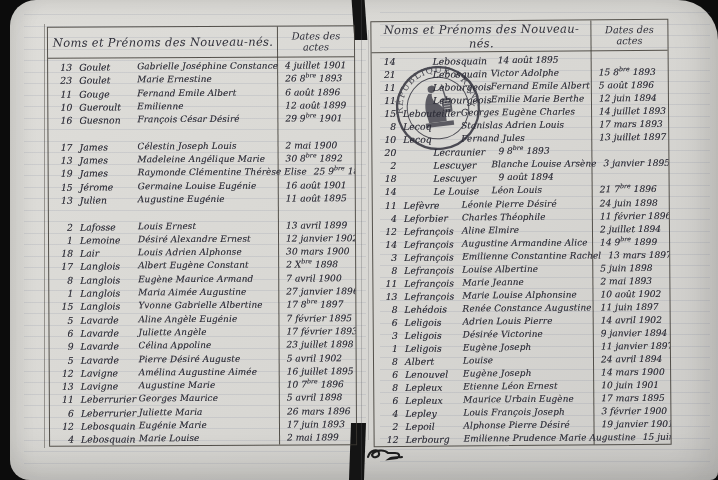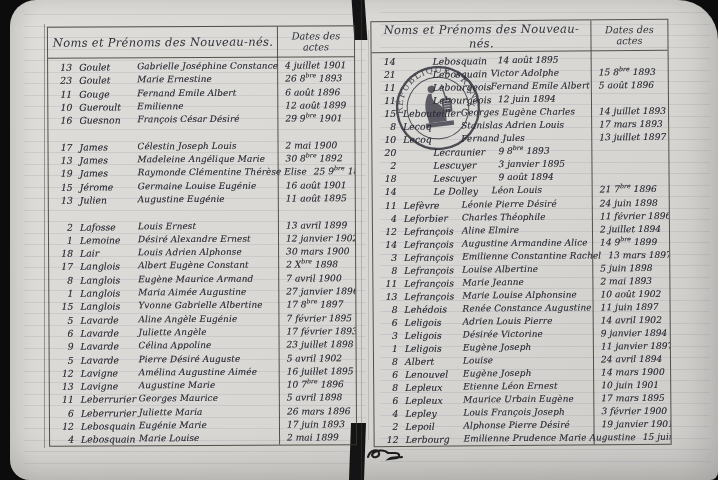--- a/index.html
+++ b/index.html
@@ -260,20 +260,21 @@
       </div>
       <div class="row">
         <span class="num">11</span>
         <span class="surname indent">Lebourgeois</span>
         <span class="given">Fernand Emile Albert</span>
         <span class="date">5 août 1896</span>
       </div>
       <div class="row">
         <span class="num">11</span>
         <span class="surname indent">Lebourgeois</span>
+        <span class="given">Emilie Marie Berthe</span>
         <span class="date">12 juin 1894</span>
       </div>
       <div class="row">
         <span class="num">15</span>
         <span class="surname">Lebouteiller</span>
         <span class="given">Georges Eugène Charles</span>
         <span class="date">14 juillet 1893</span>
       </div>
       <div class="row">
         <span class="num">8</span>
@@ -288,30 +289,31 @@
         <span class="date">13 juillet 1897</span>
       </div>
       <div class="row">
         <span class="num">20</span>
         <span class="surname indent">Lecraunier</span>
         <span class="date">9 8<sup>bre</sup> 1893</span>
       </div>
       <div class="row">
         <span class="num">2</span>
         <span class="surname indent">Lescuyer</span>
+        <span class="given">Blanche Louise Arsène</span>
         <span class="date">3 janvier 1895</span>
       </div>
       <div class="row">
         <span class="num">18</span>
         <span class="surname indent">Lescuyer</span>
         <span class="date">9 août 1894</span>
       </div>
       <div class="row">
         <span class="num">14</span>
-        <span class="surname indent">Le Dolley</span>
+        <span class="surname indent">Le Louise</span>
         <span class="given">Léon Louis</span>
         <span class="date">21 7<sup>bre</sup> 1896</span>
       </div>
       <div class="row">
         <span class="num">11</span>
         <span class="surname">Lefèvre</span>
         <span class="given">Léonie Pierre Désiré</span>
         <span class="date">24 juin 1898</span>
       </div>
       <div class="row">

